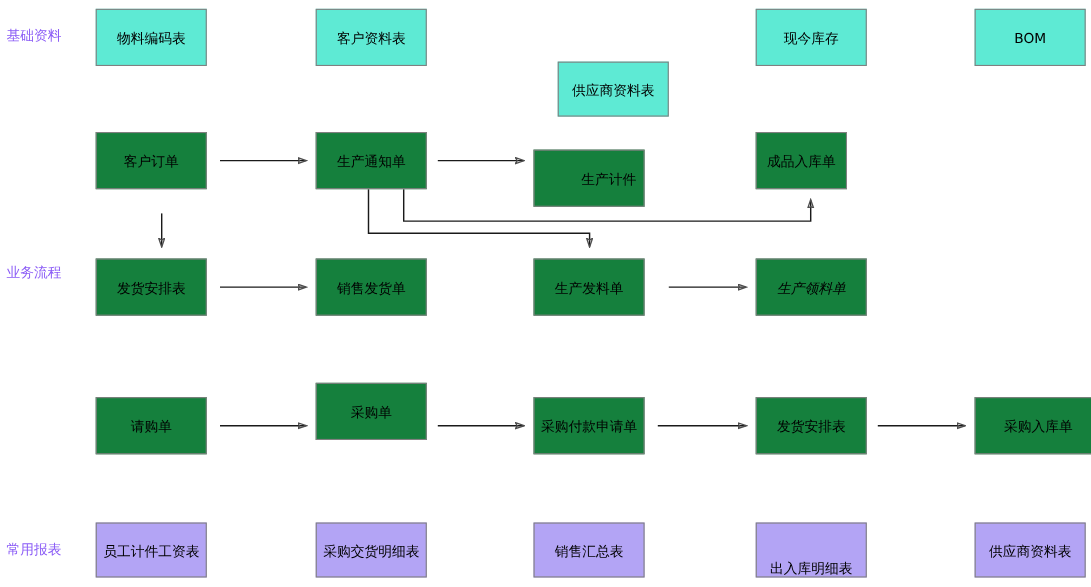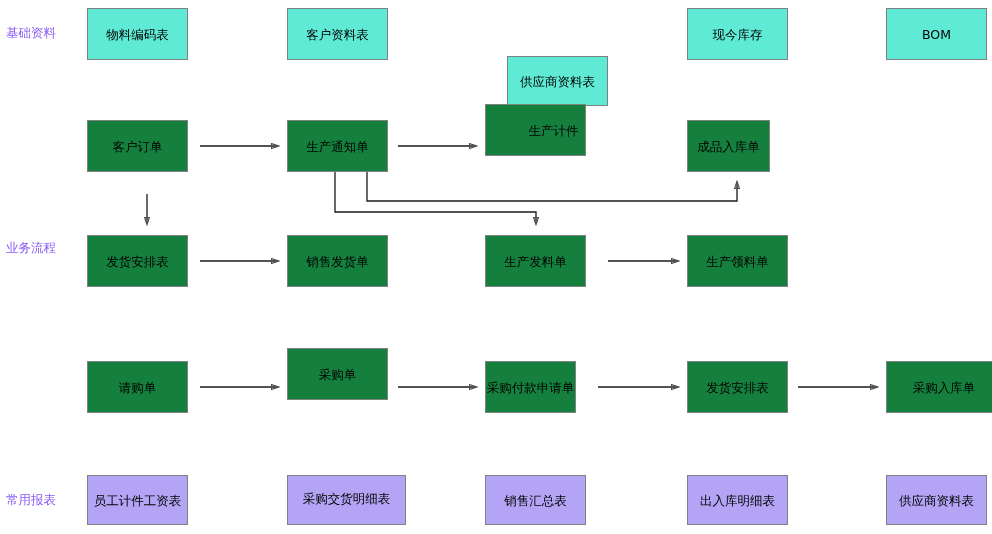--- a/index.html
+++ b/index.html
@@ -117,63 +117,63 @@
       </div>
       <div class="node green" style="left: 886px; top: 8px; width: 101px; height: 52px;">
         <span>BOM</span>
       </div>
       <div class="node grey" style="left: 87px; top: 120px; width: 101px; height: 52px;">
         <span>客户订单</span>
       </div>
       <div class="node grey" style="left: 287px; top: 120px; width: 101px; height: 52px;">
         <span>生产通知单</span>
       </div>
-      <div class="node grey" style="left: 485px; top: 104px; width: 101px; height: 52px; padding-left: 36px;">
+      <div class="node grey" style="left: 485px; top: 136px; width: 101px; height: 52px; padding-left: 36px;">
         <span>生产计件</span>
       </div>
       <div class="node grey" style="left: 687px; top: 120px; width: 83px; height: 52px;">
         <span>成品入库单</span>
       </div>
       <div class="node grey" style="left: 87px; top: 235px; width: 101px; height: 52px;">
         <span>发货安排表</span>
       </div>
       <div class="node grey" style="left: 287px; top: 235px; width: 101px; height: 52px;">
         <span>销售发货单</span>
       </div>
       <div class="node grey" style="left: 485px; top: 235px; width: 101px; height: 52px;">
         <span>生产发料单</span>
       </div>
-      <div class="node grey" style="left: 687px; top: 235px; width: 101px; height: 52px;">
+      <div class="node grey" style="left: 687px; top: 235px; width: 101px; height: 52px; font-style: italic;">
         <span>生产领料单</span>
       </div>
       <div class="node grey" style="left: 87px; top: 361px; width: 101px; height: 52px;">
         <span>请购单</span>
       </div>
       <div class="node grey" style="left: 287px; top: 348px; width: 101px; height: 52px;">
         <span>采购单</span>
       </div>
-      <div class="node grey" style="left: 485px; top: 361px; width: 91px; height: 52px;">
+      <div class="node grey" style="left: 485px; top: 361px; width: 101px; height: 52px;">
         <span>采购付款申请单</span>
       </div>
       <div class="node grey" style="left: 687px; top: 361px; width: 101px; height: 52px;">
         <span>发货安排表</span>
       </div>
       <div class="node grey" style="left: 886px; top: 361px; width: 116px; height: 52px;">
         <span>采购入库单</span>
       </div>
       <div class="node purple" style="left: 87px; top: 475px; width: 101px; height: 50px;">
         <span>员工计件工资表</span>
       </div>
-      <div class="node purple" style="left: 287px; top: 475px; width: 119px; height: 50px; font-family: Liberation Mono, monospace;">
+      <div class="node purple" style="left: 287px; top: 475px; width: 101px; height: 50px;">
         <span>采购交货明细表</span>
       </div>
       <div class="node purple" style="left: 485px; top: 475px; width: 101px; height: 50px;">
         <span>销售汇总表</span>
       </div>
-      <div class="node purple" style="left: 687px; top: 475px; width: 101px; height: 50px;">
+      <div class="node purple" style="left: 687px; top: 475px; width: 101px; height: 50px; align-items: flex-end;">
         <span>出入库明细表</span>
       </div>
       <div class="node purple" style="left: 886px; top: 475px; width: 101px; height: 50px;">
         <span>供应商资料表</span>
       </div>
     </div>
 
 </div>
 
 </body></html>

